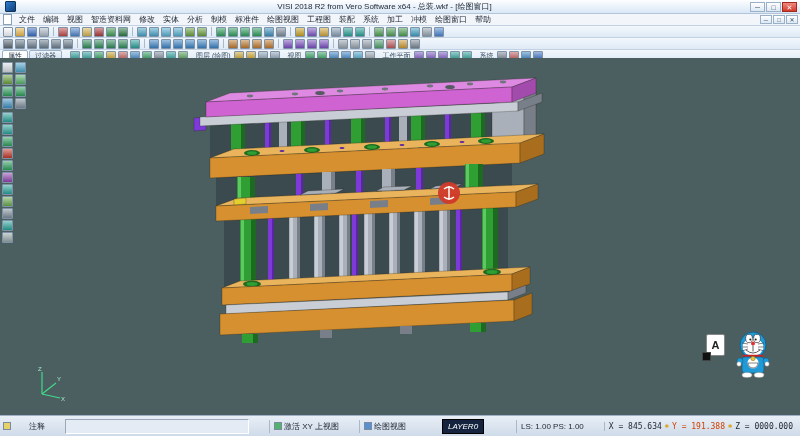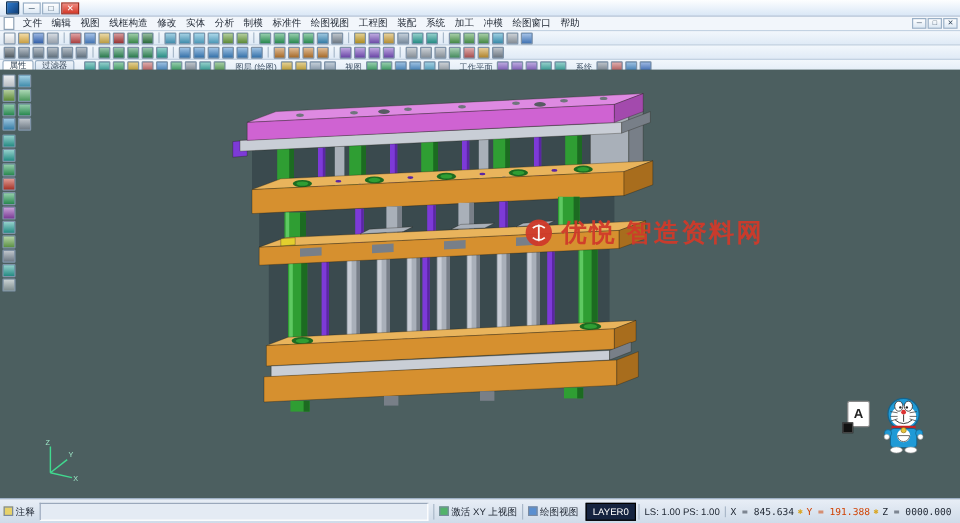--- a/index.html
+++ b/index.html
@@ -64,52 +64,53 @@
     color:var(--wm-color);font-weight:bold;font-size:21px;letter-spacing:2px;opacity:.95;z-index:6;white-space:nowrap;}
   .axis-triad{position:absolute;left:34px;bottom:14px;z-index:4;}
   .a-palette{position:absolute;left:704px;top:276px;width:20px;height:26px;z-index:7;}
   .a-box{position:absolute;left:2px;top:0;width:17px;height:20px;background:#fff;border:1px solid #888;
     border-radius:2px;font-size:11px;font-weight:bold;color:#222;text-align:center;line-height:20px;}
   .a-black{position:absolute;left:-2px;bottom:-1px;width:7px;height:7px;background:#111;border:1px solid #444;}
   .doraemon{position:absolute;left:726px;top:272px;z-index:7;}
 
   
   .statusbar{position:absolute;bottom:0;left:0;right:0;height:20px;display:flex;align-items:center;
-    background:linear-gradient(#e8eef6,#cfdbe9);border-top:1px solid #9fb1c6;font-size:8px;color:#1c2430;padding:0 3px;}
+    background:linear-gradient(#e8eef6,#cfdbe9);border-top:1px solid #9fb1c6;font-size:8px;color:#1c2430;padding:0 3px;gap:16px;}
   .sb-icon{width:8px;height:8px;border:1px solid #7b8aa0;display:inline-block;box-sizing:border-box;}
   .sb-icon.note{background:#e7d26a;margin-right:2px;}
   .sb-icon.wp{background:#53b36a;} .sb-icon.vw{background:#5a8fd0;}
   .sb-fill{flex:1;height:13px;margin:0 4px;background:#e4ebf4;
     border:1px solid;border-color:#9aa8bb #fff #fff #9aa8bb;}
   .sb-panel{display:flex;align-items:center;gap:2px;padding:0 4px;height:13px;border-left:1px solid #aab8c9;white-space:nowrap;}
   .sb-layer{background:#15233f;color:#fff;padding:0 5px;height:13px;line-height:13px;
-    border:1px solid #000;margin:0 2px;white-space:nowrap;}
+    border:1px solid #000;margin:0 16px;white-space:nowrap;font-style:italic;}
   .sb-coords{display:flex;align-items:center;gap:3px;padding:0 4px;border-left:1px solid #aab8c9;
     font-family:"DejaVu Sans Mono",monospace;white-space:nowrap;}
   .cx,.cz{color:#1c2430;} .cy{color:#d04000;} .star{color:#d9a520;font-size:7px;}
 </style>
 </head>
 <body>
 
 <div class="titlebar">
   <div class="app-icon"></div>
+  <div class="title-text">VISI 2018 R2 from Vero Software x64 - 总装.wkf - [绘图窗口]</div>
   <div class="win-controls">
     <span class="wbtn">─</span>
     <span class="wbtn">□</span>
     <span class="wbtn close">✕</span>
   </div>
 </div>
 
 <div class="menubar">
   <span class="doc-icon"></span>
   <div class="menu-items" id="menu-items">
       <span class="menu-item">文件</span>
       <span class="menu-item">编辑</span>
       <span class="menu-item">视图</span>
-      <span class="menu-item">线框构造</span>
+      <span class="menu-item">智造资料网</span>
       <span class="menu-item">修改</span>
       <span class="menu-item">实体</span>
       <span class="menu-item">分析</span>
       <span class="menu-item">制模</span>
       <span class="menu-item">标准件</span>
       <span class="menu-item">绘图视图</span>
       <span class="menu-item">工程图</span>
       <span class="menu-item">装配</span>
       <span class="menu-item">系统</span>
       <span class="menu-item">加工</span>
@@ -447,21 +448,20 @@
       <ellipse class="scr-d" cx="320" cy="35" rx="4.8" ry="2"></ellipse>
         <ellipse class="scr-d" cx="450" cy="29" rx="4.8" ry="2"></ellipse>
     </g>
   </svg>
 
   <div class="watermark">
     <svg width="26" height="26" viewBox="0 0 26 26">
       <circle cx="13" cy="13" r="11" fill="var(--wm-color)"></circle>
       <path d="M8 9 q5 -4 10 0 M8 17 q5 4 10 0 M13 6 v14" stroke="#fff" fill="none" stroke-width="1.5"></path>
     </svg>
-    <span>优悦 智造资料网</span>
   </div>
 
   <svg class="axis-triad" width="34" height="38" viewBox="0 0 34 38">
     <line x1="8" y1="30" x2="8" y2="8" stroke="#41d98f" stroke-width="1.2"></line>
     <line x1="8" y1="30" x2="26" y2="34" stroke="#41d98f" stroke-width="1.2"></line>
     <line x1="8" y1="30" x2="22" y2="19" stroke="#41d98f" stroke-width="1.2"></line>
     <text x="4" y="7" font-size="6" fill="#9fe8c8">Z</text>
     <text x="27" y="37" font-size="6" fill="#9fe8c8">X</text>
     <text x="23" y="17" font-size="6" fill="#9fe8c8">Y</text>
   </svg>

